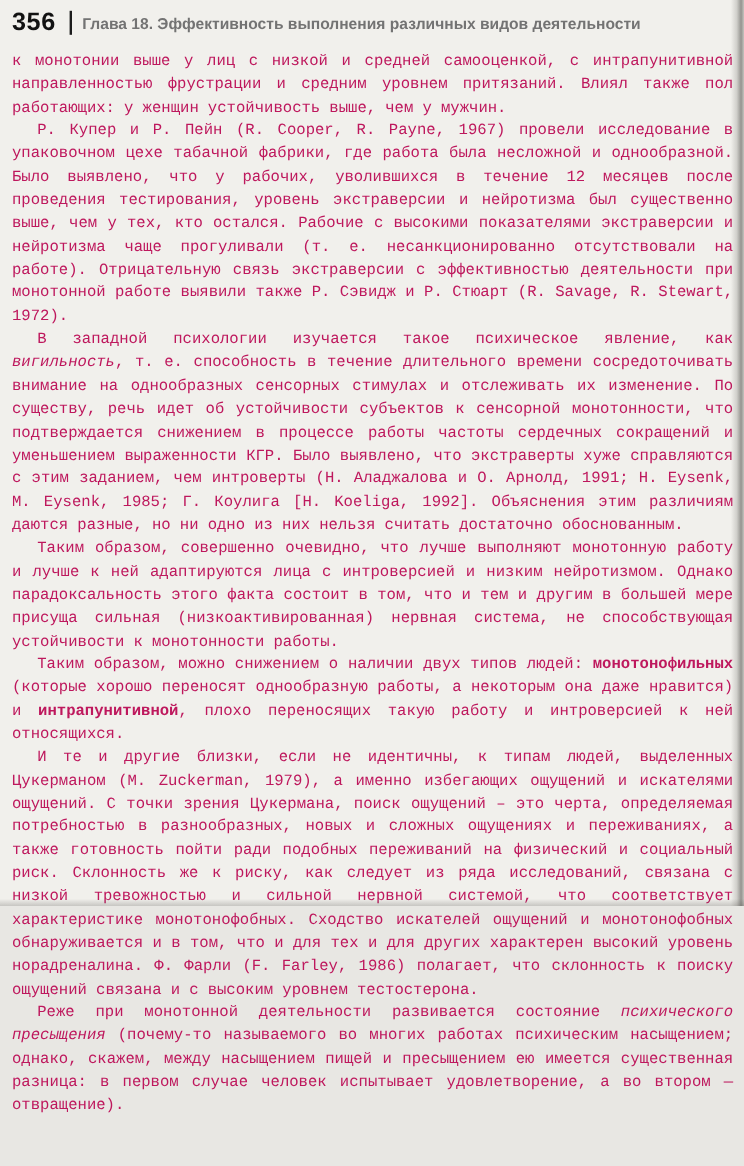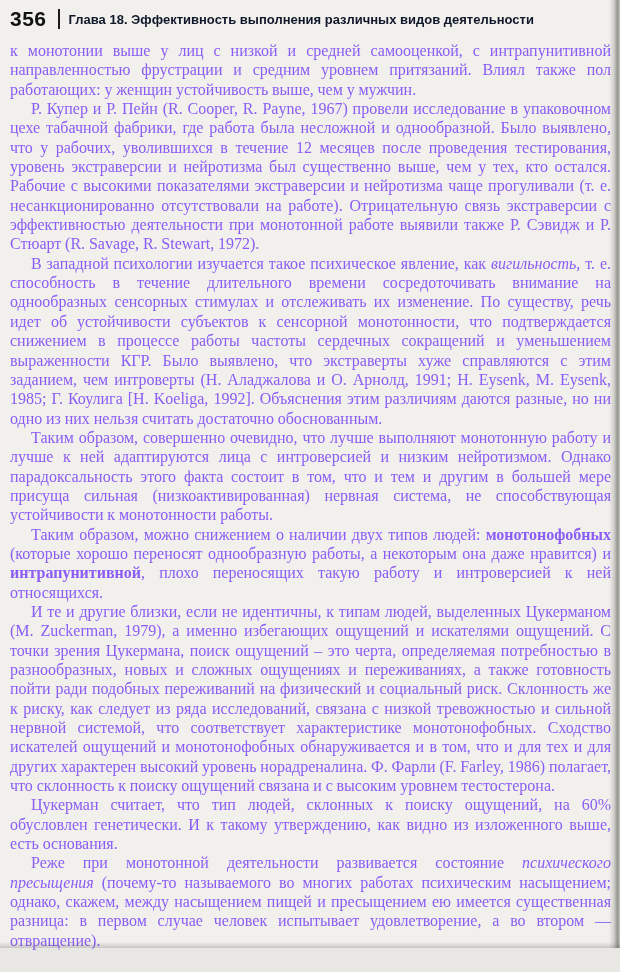--- a/index.html
+++ b/index.html
@@ -6,21 +6,21 @@
     margin: 0;
     padding: 0;
     width: 620px;
     height: 972px;
     overflow: hidden;
     background: #e8e7e3;
   }
   .scan {
     position: relative;
     width: 620px;
-    height: 948px;
+    height: 755px;
     box-sizing: border-box;
     background: #f1f0ec;
     padding: 6px 9px 0 10px;
   }
   .page-header {
     display: flex;
     align-items: center;
     height: 26px;
     margin-bottom: 9px;
   }
@@ -34,30 +34,30 @@
   .header-divider {
     width: 2px;
     height: 20px;
     background: #1c1c1c;
     margin: 0 9px 0 11px;
   }
   .running-title {
     font-family: "Liberation Sans", sans-serif;
     font-weight: bold;
     font-size: 13px;
-    color: #0f172a;
+    color: #737373;
     padding-top: 1px;
     white-space: nowrap;
   }
   .page-body {
-    font-family: Liberation Serif, serif;
-    font-size: 16px;
+    font-family: Liberation Mono, monospace;
+    font-size: 13px;
     line-height: 19.35px;
     text-align: justify;
-    color: #8b5cf6;
+    color: #be185d;
     hyphens: auto;
     -webkit-hyphens: auto;
     word-spacing: -0.2px;
   }
   .page-body p {
     margin: 0;
     padding: 0;
   }
   .page-body p.indent {
     text-indent: 21px;
@@ -96,20 +96,19 @@
   <header class="page-header">
     <span class="page-num">356</span>
     <span class="header-divider"></span>
     <span class="running-title">Глава 18. Эффективность выполнения различных видов деятельности</span>
   </header>
   <main class="page-body">
       <p><span class="">к монотонии выше у лиц с низкой и средней самооценкой, с интрапунитивной направленностью фрустрации и средним уровнем притязаний. Влиял также пол работающих: у женщин устойчивость выше, чем у мужчин.</span></p>
       <p class="indent"><span class="">Р. Купер и Р. Пейн (R. Cooper, R. Payne, 1967) провели исследование в упаковочном цехе табачной фабрики, где работа была несложной и однообразной. Было выявлено, что у рабочих, уволившихся в течение 12 месяцев после проведения тестирования, уровень экстраверсии и нейротизма был существенно выше, чем у тех, кто остался. Рабочие с высокими показателями экстраверсии и нейротизма чаще прогуливали (т. е. несанкционированно отсутствовали на работе). Отрицательную связь экстраверсии с эффективностью деятельности при монотонной работе выявили также Р. Сэвидж и Р. Стюарт (R. Savage, R. Stewart, 1972).</span></p>
       <p class="indent"><span class="">В западной психологии изучается такое психическое явление, как </span><span class="it">вигильность</span><span class="">, т. е. способность в течение длительного времени сосредоточивать внимание на однообразных сенсорных стимулах и отслеживать их изменение. По существу, речь идет об устойчивости субъектов к сенсорной монотонности, что подтверждается снижением в процессе работы частоты сердечных сокращений и уменьшением выраженности КГР. Было выявлено, что экстраверты хуже справляются с этим заданием, чем интроверты (Н. Аладжалова и О. Арнолд, 1991; H. Eysenk, M. Eysenk, 1985; Г. Коулига [H. Koeliga, 1992]. Объяснения этим различиям даются разные, но ни одно из них нельзя считать достаточно обоснованным.</span></p>
       <p class="indent"><span class="">Таким образом, совершенно очевидно, что лучше выполняют монотонную работу и лучше к ней адаптируются лица с интроверсией и низким нейротизмом. Однако парадоксальность этого факта состоит в том, что и тем и другим в большей мере присуща сильная (низкоактивированная) нервная система, не способствующая устойчивости к монотонности работы.</span></p>
-      <p class="indent"><span class="">Таким образом, можно снижением о наличии двух типов людей: </span><span class="bd">монотонофобных</span><span class=""> (которые хорошо переносят однообразную работы, а некоторым она даже нравится) и </span><span class="bd">интрапунитивной</span><span class="">, плохо переносящих такую работу и интроверсией к ней относящихся.</span></p>
+      <p class="indent"><span class="">Таким образом, можно снижением о наличии двух типов людей: </span><span class="bd">монотонофильных</span><span class=""> (которые хорошо переносят однообразную работы, а некоторым она даже нравится) и </span><span class="bd">интрапунитивной</span><span class="">, плохо переносящих такую работу и интроверсией к ней относящихся.</span></p>
       <p class="indent"><span class="">И те и другие близки, если не идентичны, к типам людей, выделенных Цукерманом (M. Zuckerman, 1979), а именно избегающих ощущений и искателями ощущений. С точки зрения Цукермана, поиск ощущений – это черта, определяемая потребностью в разнообразных, новых и сложных ощущениях и переживаниях, а также готовность пойти ради подобных переживаний на физический и социальный риск. Склонность же к риску, как следует из ряда исследований, связана с низкой тревожностью и сильной нервной системой, что соответствует характеристике монотонофобных. Сходство искателей ощущений и монотонофобных обнаруживается и в том, что и для тех и для других характерен высокий уровень норадреналина. Ф. Фарли (F. Farley, 1986) полагает, что склонность к поиску ощущений связана и с высоким уровнем тестостерона.</span></p>
-      <p class="indent"><span class="">Цукерман считает, что тип людей, склонных к поиску ощущений, на 60% обусловлен генетически. И к такому утверждению, как видно из изложенного выше, есть основания.</span></p>
       <p class="indent"><span class="">Реже при монотонной деятельности развивается состояние </span><span class="it">психического пресыщения</span><span class=""> (почему-то называемого во многих работах психическим насыщением; однако, скажем, между насыщением пищей и пресыщением ею имеется существенная разница: в первом случае человек испытывает удовлетворение, а во втором — отвращение).</span></p>
     </main>
   <div class="scan-edge-right"></div>
   <div class="scan-edge-bottom"></div>
 </div>
 
 </body></html>

